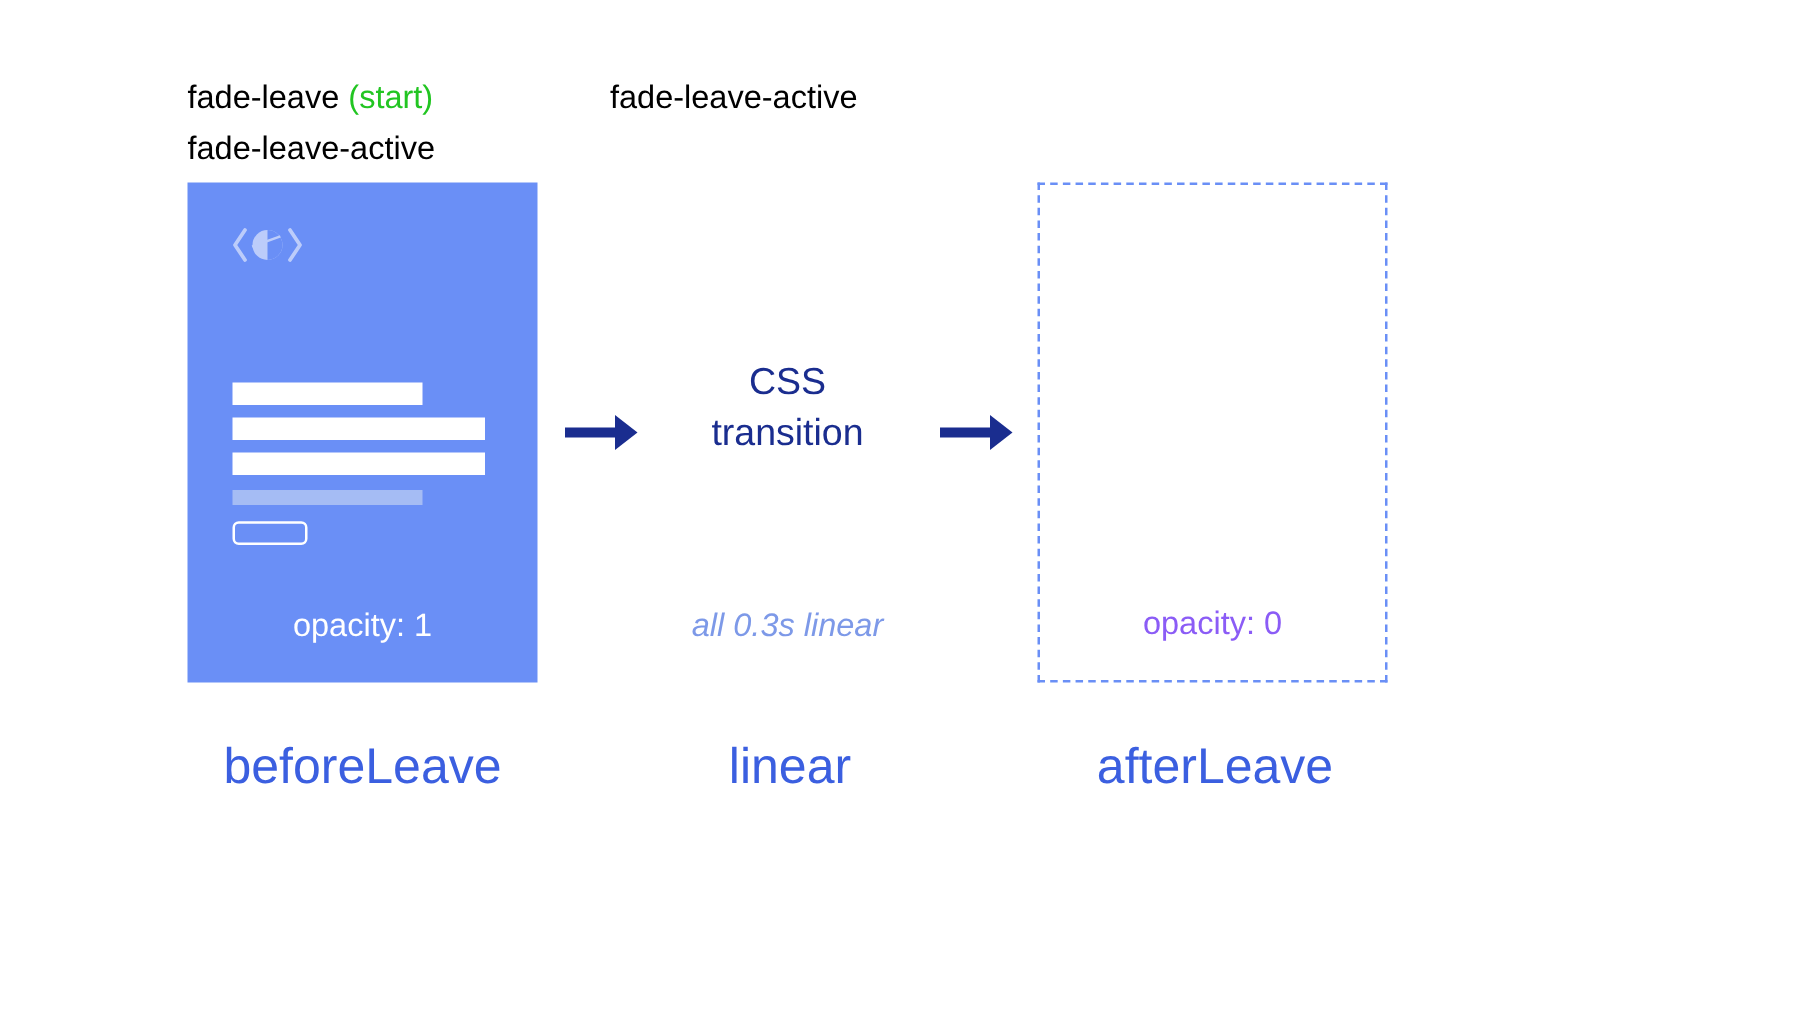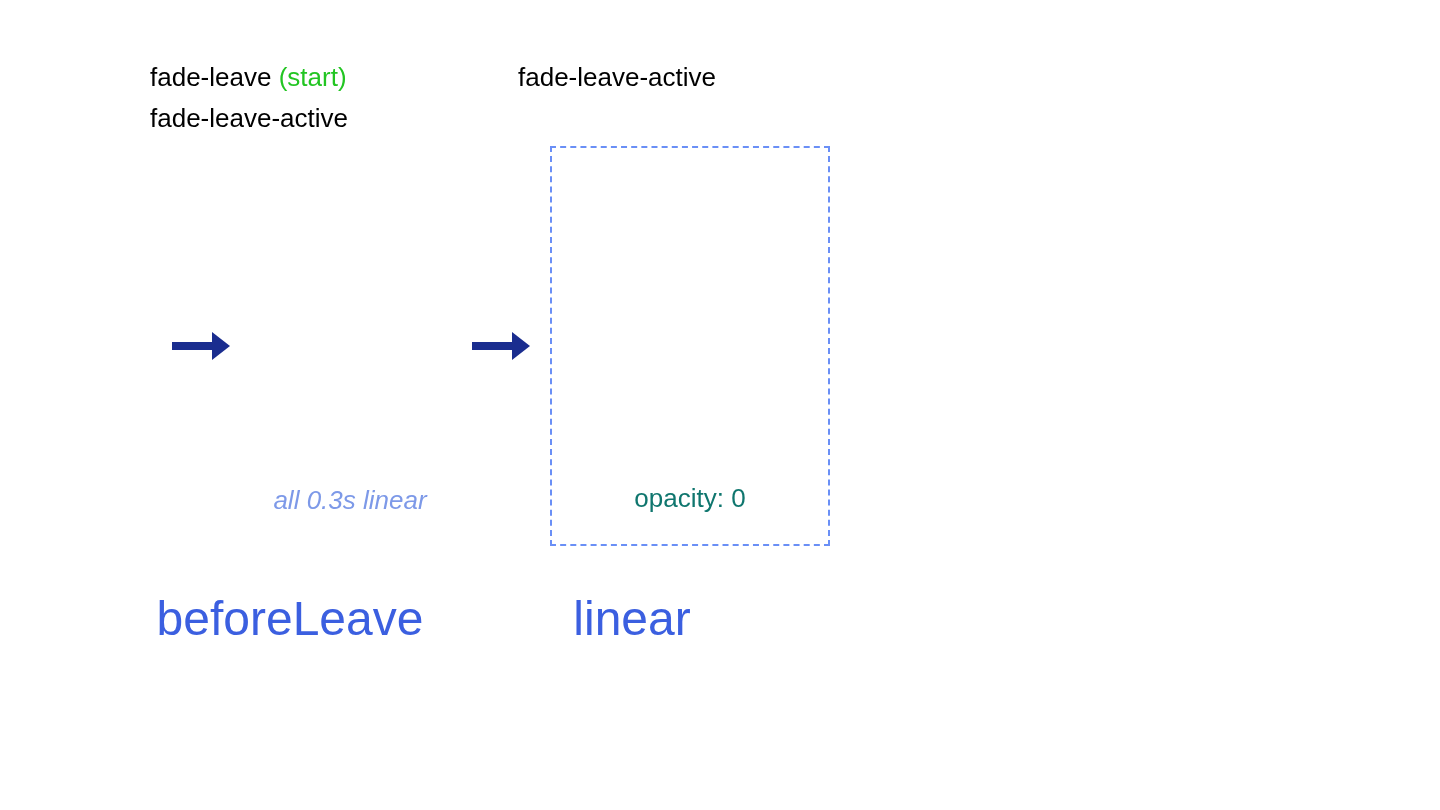--- a/index.html
+++ b/index.html
@@ -11,21 +11,21 @@
       position: relative;
     }
     .container {
       position: absolute;
       left: 150px;
       top: 60px;
       width: 1140px;
     }
     .labels-row {
       display: flex;
-      gap: 88px;
+      gap: 58px;
       margin-bottom: 8px;
     }
     .label-col {
       display: flex;
       flex-direction: column;
       gap: 6px;
       font-size: 26px;
       color: #000000;
       line-height: 1.35;
     }
@@ -81,21 +81,21 @@
       margin-top: 3px;
     }
     .opacity-label {
       position: absolute;
       bottom: 30px;
       width: 100%;
       text-align: center;
       font-size: 26px;
     }
     .opacity-white { color: #ffffff; }
-    .opacity-blue { color: #0f766e; }
+    .opacity-blue { color: #8b5cf6; }
     .arrow-box {
       display: flex;
       align-items: center;
       justify-content: center;
       padding: 0 18px;
     }
     .center-box {
       display: flex;
       flex-direction: column;
       align-items: center;
@@ -119,21 +119,21 @@
       width: 100%;
       text-align: center;
       color: #7d99e8;
       font-size: 26px;
       white-space: nowrap;
       font-style: italic;
     }
     .hooks-row {
       display: flex;
       margin-top: 45px;
-      font-size: 48px;
+      font-size: 40px;
       color: #3b5fe0;
     }
     .hook-label { text-align: center; }
     .hook1 { width: 280px; }
     .hook-gap1 { width: 102px; }
     .hook2 { width: 200px; }
     .hook-gap2 { width: 100px; }
     .hook3 { width: 280px; }
     .arrow-svg { display: block; }
   </style>
@@ -149,29 +149,52 @@
       </div>
       <div class="line-text">fade-leave-active</div>
     </div>
     <div class="label-col label-col-2">
       <div class="line-text">fade-leave-active</div>
     </div>
   </div>
 
   <div class="stages-row">
 
+    <div class="card card-solid">
+      <div class="logo-icon">
+        <svg width="56" height="32" viewBox="0 0 56 32" fill="none">
+          <path d="M10 4 L2 16 L10 28" stroke="#ffffff" stroke-width="3" stroke-linejoin="round" stroke-linecap="round" fill="none"></path>
+          <path d="M46 4 L54 16 L46 28" stroke="#ffffff" stroke-width="3" stroke-linejoin="round" stroke-linecap="round" fill="none"></path>
+          <circle cx="28" cy="16" r="12" fill="#ffffff"></circle>
+          <path d="M28 4 A12 12 0 0 1 28 28 Z" fill="#6a8ff6"></path>
+          <rect x="16" y="12" width="24" height="2" fill="#ffffff" transform="rotate(-20 28 16)"></rect>
+        </svg>
+      </div>
+      <div class="bars">
+        <div class="bar bar1"></div>
+        <div class="bar bar2"></div>
+        <div class="bar bar3"></div>
+        <div class="bar4"></div>
+        <div class="pill"></div>
+      </div>
+      <div class="opacity-label opacity-white">opacity: 1</div>
+    </div>
 
     <div class="arrow-box">
       <svg class="arrow-svg" width="64" height="32" viewBox="0 0 64 32">
         <line x1="4" y1="16" x2="48" y2="16" stroke="#1a2d8f" stroke-width="8"></line>
         <path d="M44 2 L62 16 L44 30 Z" fill="#1a2d8f"></path>
       </svg>
     </div>
 
     <div class="center-box">
+      <div class="css-transition-text">
+        <div>CSS</div>
+        <div>transition</div>
+      </div>
       <div class="all-linear">all 0.3s linear</div>
     </div>
 
     <div class="arrow-box">
       <svg class="arrow-svg" width="64" height="32" viewBox="0 0 64 32">
         <line x1="4" y1="16" x2="48" y2="16" stroke="#1a2d8f" stroke-width="8"></line>
         <path d="M44 2 L62 16 L44 30 Z" fill="#1a2d8f"></path>
       </svg>
     </div>
 
@@ -179,15 +202,16 @@
       <div class="opacity-label opacity-blue">opacity: 0</div>
     </div>
 
   </div>
 
   <div class="hooks-row">
     <div class="hook-label hook1">beforeLeave</div>
     <div class="hook-gap1"></div>
     <div class="hook-label hook2">linear</div>
     <div class="hook-gap2"></div>
+    <div class="hook-label hook3">afterLeave</div>
   </div>
 
 </div>
 
 </body></html>

